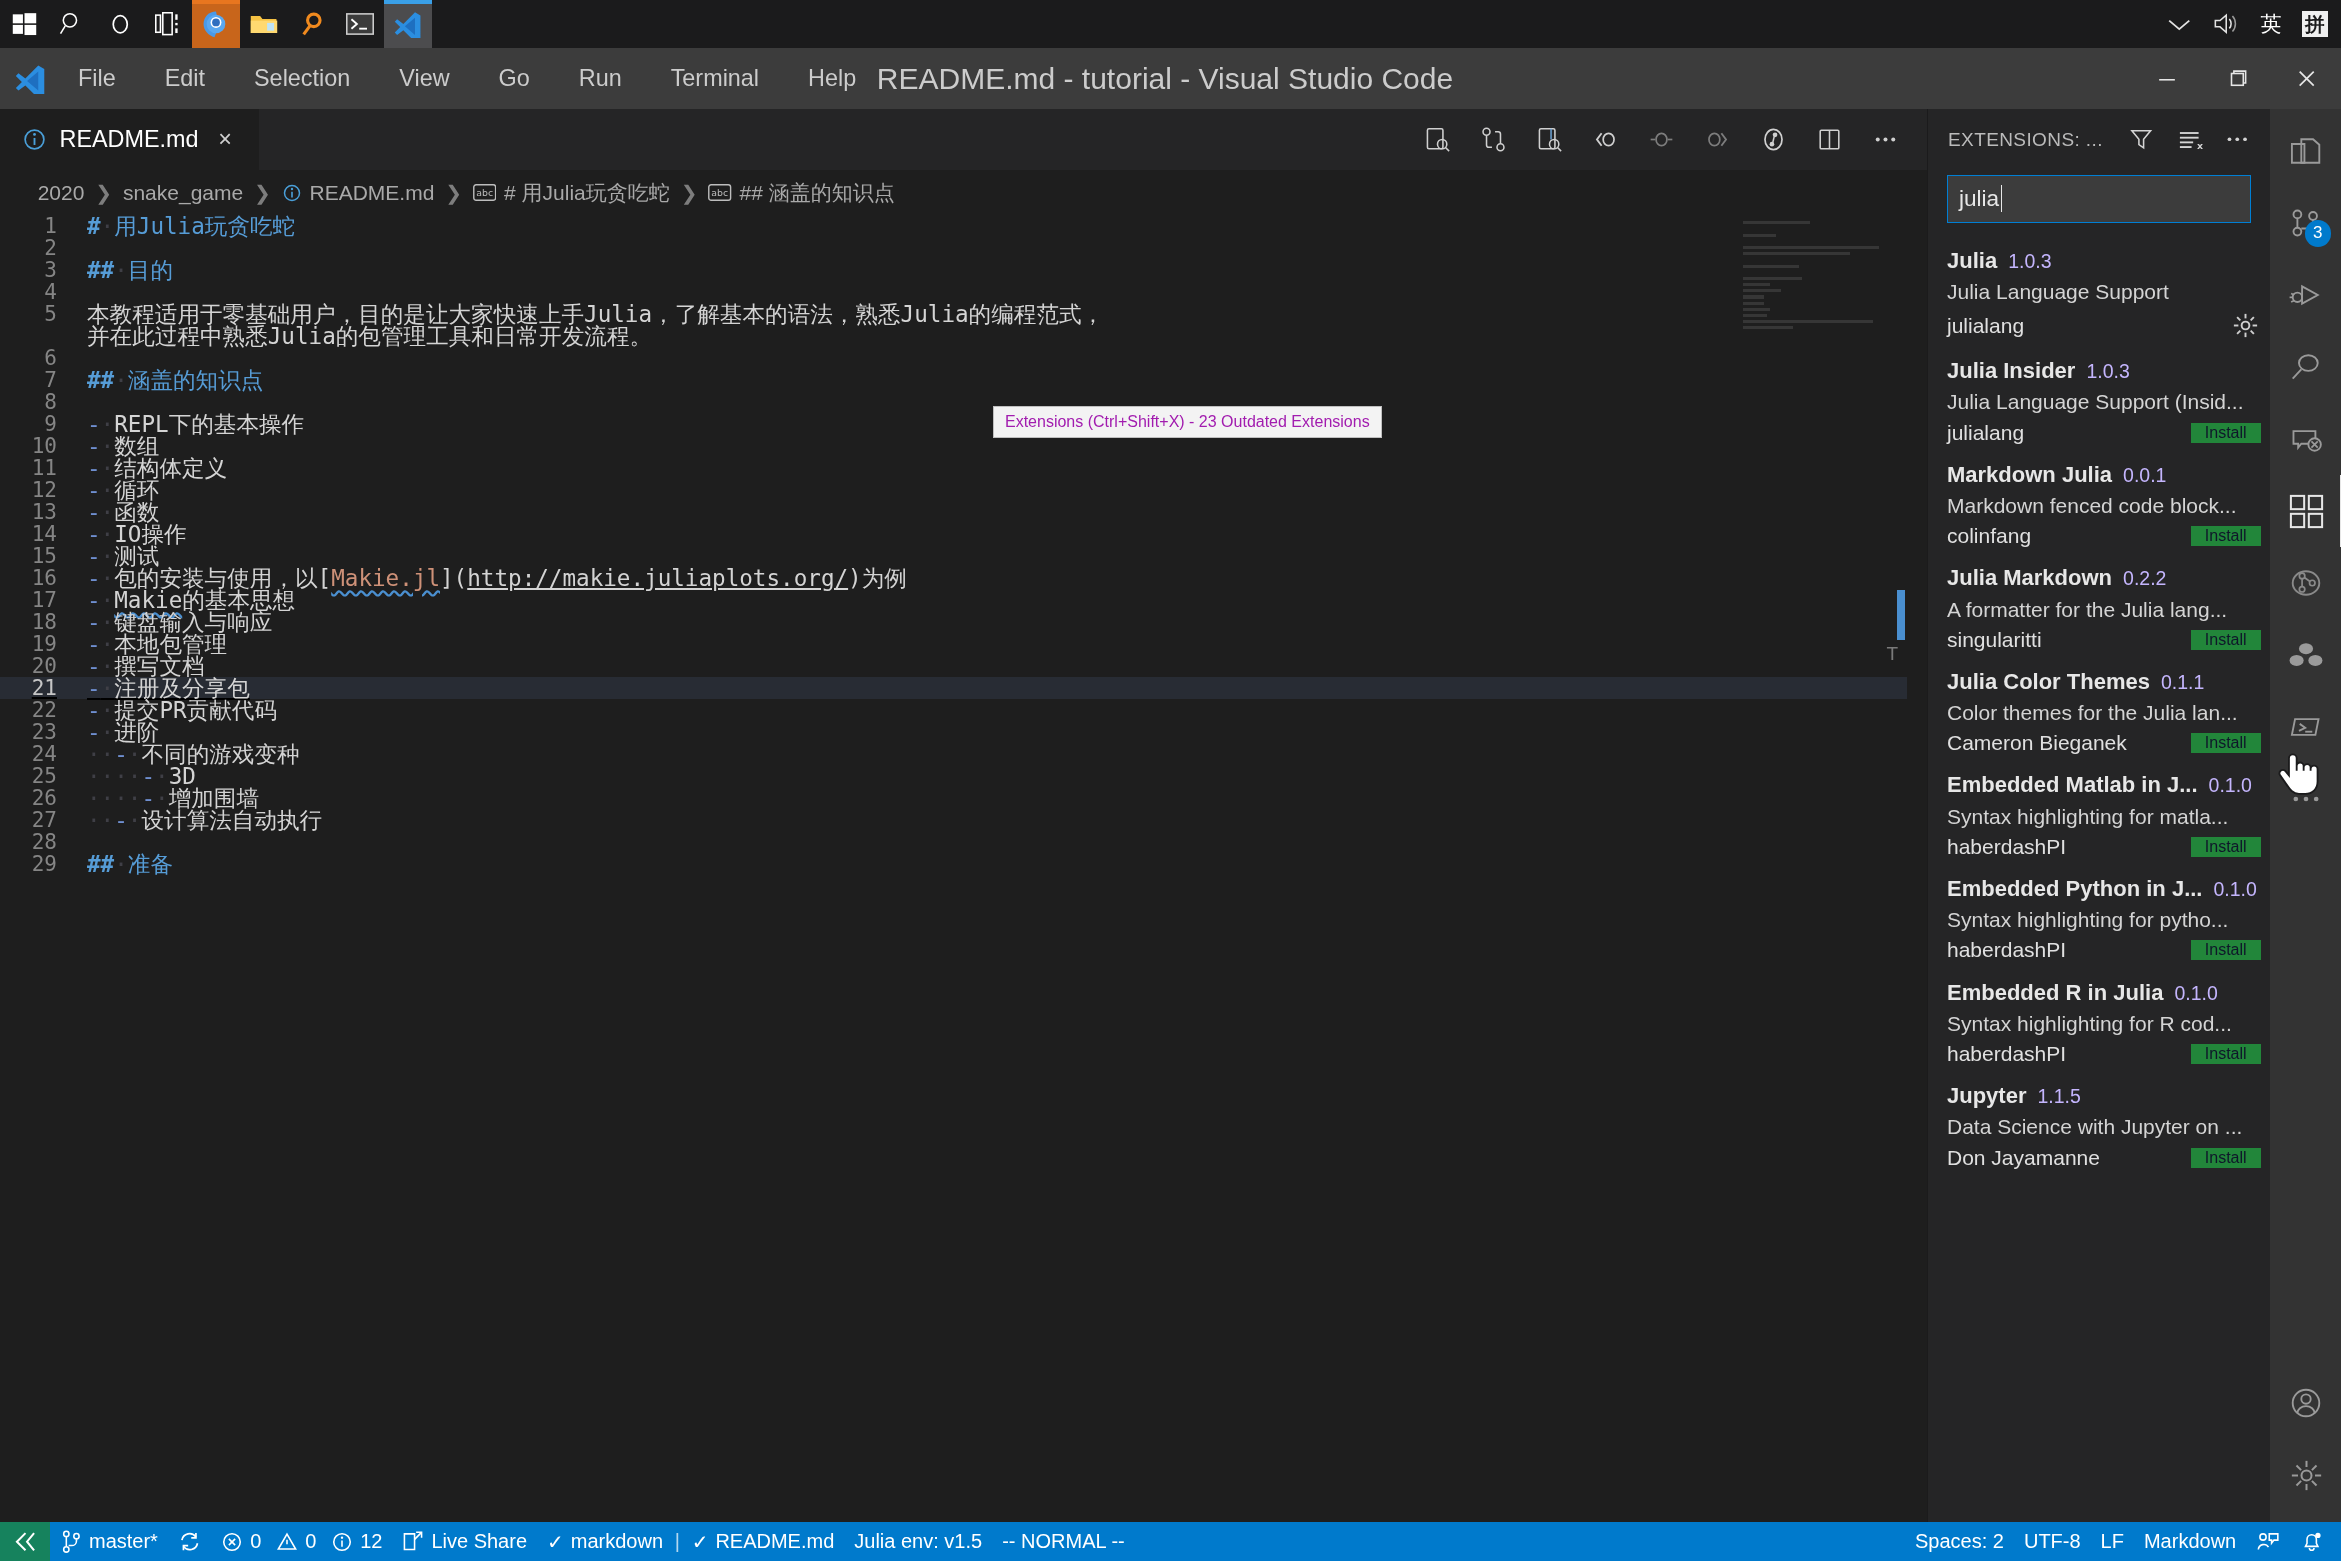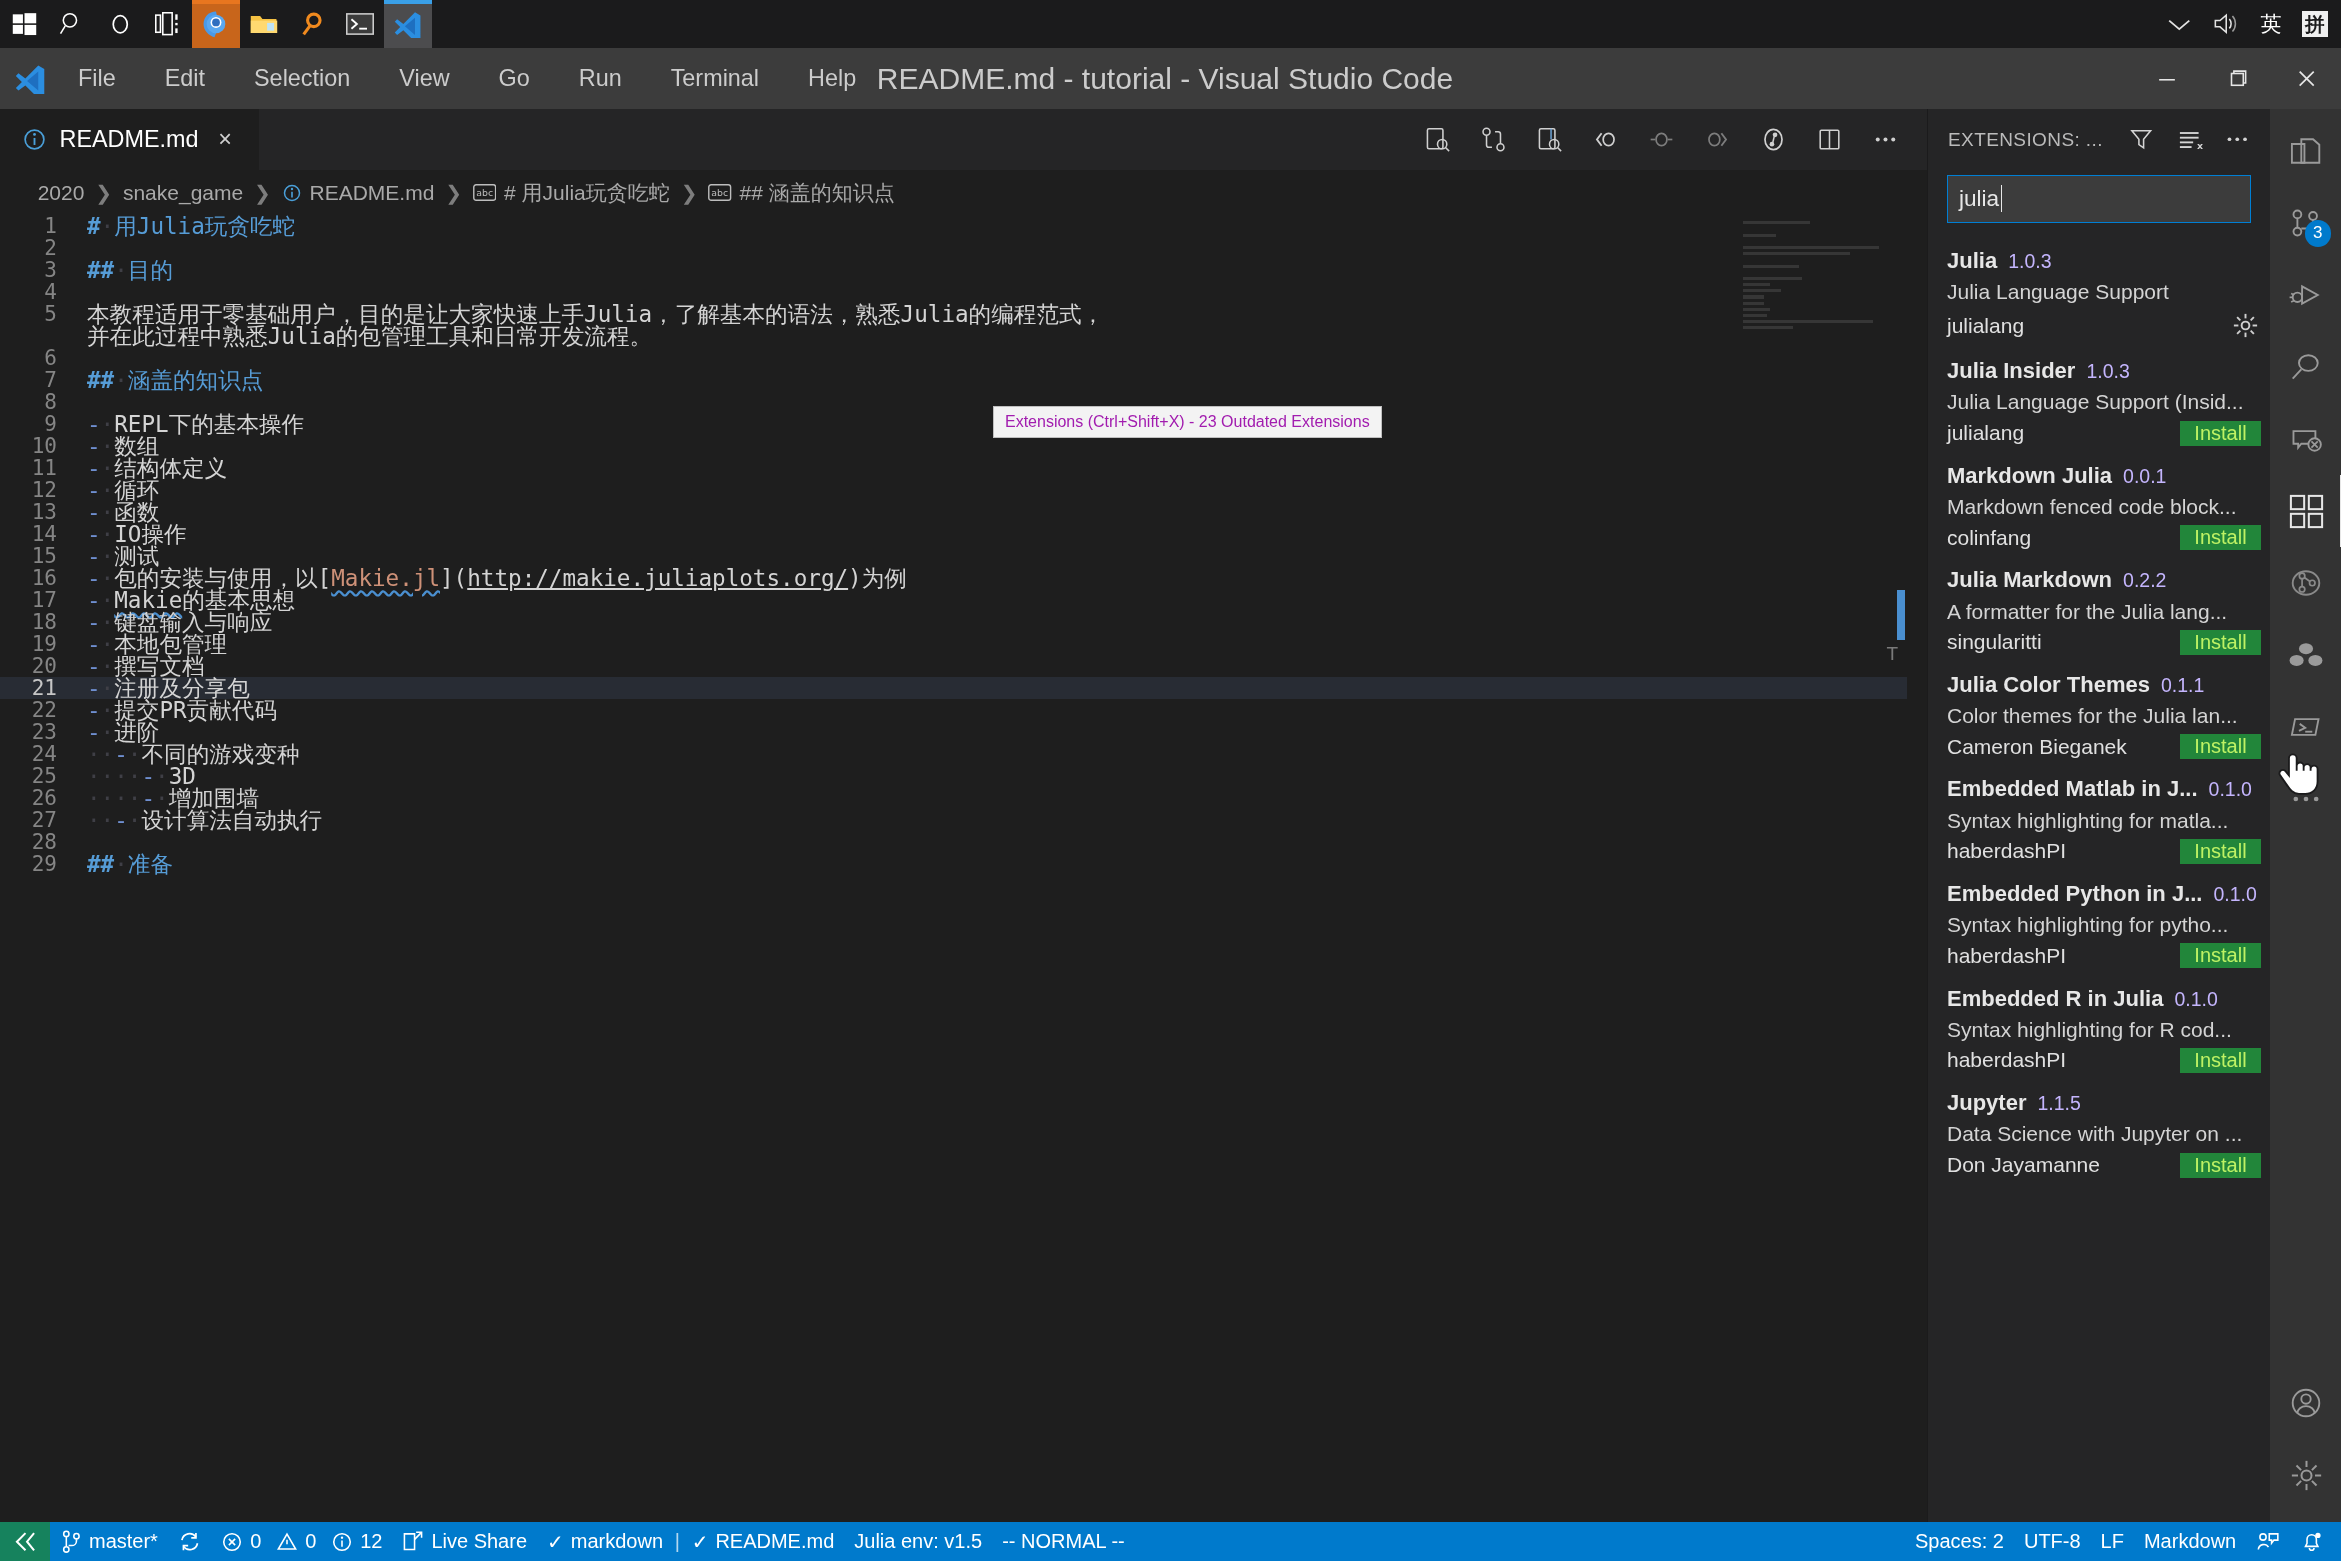--- a/index.html
+++ b/index.html
@@ -100,21 +100,21 @@
   .ctext { font-size:22.6px; color:#d4d4d4; white-space:pre; font-family:"DejaVu Sans Mono", monospace;}
   .h-mark { color:#569cd6; font-weight:bold; }
   .h-title { color:#569cd6; }
   .bullet { color:#6f8fd0; }
   .dotsep { color:#3f3f46; }
   .lnk-txt { color:#ce9178; }
   .lnk-url { color:#d4d4d4; text-decoration:underline; }
   .squiggle {
     text-decoration: underline wavy #4a8fd0; text-underline-offset: 3.9px;
   }
-  .sel-line { background:#282c34; }
+  .sel-line { background:#282c34;text-decoration:underline; }
 
   .minimap {
     position:absolute; top:6.2px; right:36px; width:148px; height:117px; opacity:.55;
   }
   .mm-row { height:3.1px; margin-bottom:3.1px; background:#4a4a4a; }
   .edge-bar { position:absolute; right:0; top:0; width:20px; height:100%; background:#1e1e1e; }
   .ov-ruler1 { position:absolute; right:22px; top:375px; width:7.8px; height:50px; background:#4a8fd0; }
   .ov-ruler2 { position:absolute; right:23.4px; top:428px; width:17px; height:17px; color:#7a7a7a; font-size:19px;}
 
   
@@ -140,21 +140,21 @@
   .ext {
     padding:9.4px 0 7.8px 0; position:relative; min-height:100px;
   }
   .ext-name-row { display:flex; align-items:baseline; gap:11px; }
   .ext-name { color:#e7e7e7; font-size:22px; font-weight:bold; white-space:nowrap; }
   .ext-ver { color:#c4b5fd; font-size:19.5px; }
   .ext-desc { color:#d4d4d4; font-size:21px; margin-top:6.2px; white-space:nowrap; overflow:hidden;}
   .ext-foot { display:flex; align-items:center; margin-top:6.2px; }
   .ext-pub { color:#e0e0e0; font-size:21px; }
   .ext-btn {
-    margin-left:auto; background:#22863a; color:#bef264; font-size:20px;
+    margin-left:auto; background:#22863a; color:#0f172a; font-size:16px;
     padding:1px 14px; white-space:nowrap;
   }
   .ext-gear { margin-left:auto; color:#cfcfcf; }
 
   
   .activity {
     width:72px; flex:0 0 72px; background:#333333; display:flex; flex-direction:column;
     align-items:center; padding-top:6.2px;
   }
   .ab {

